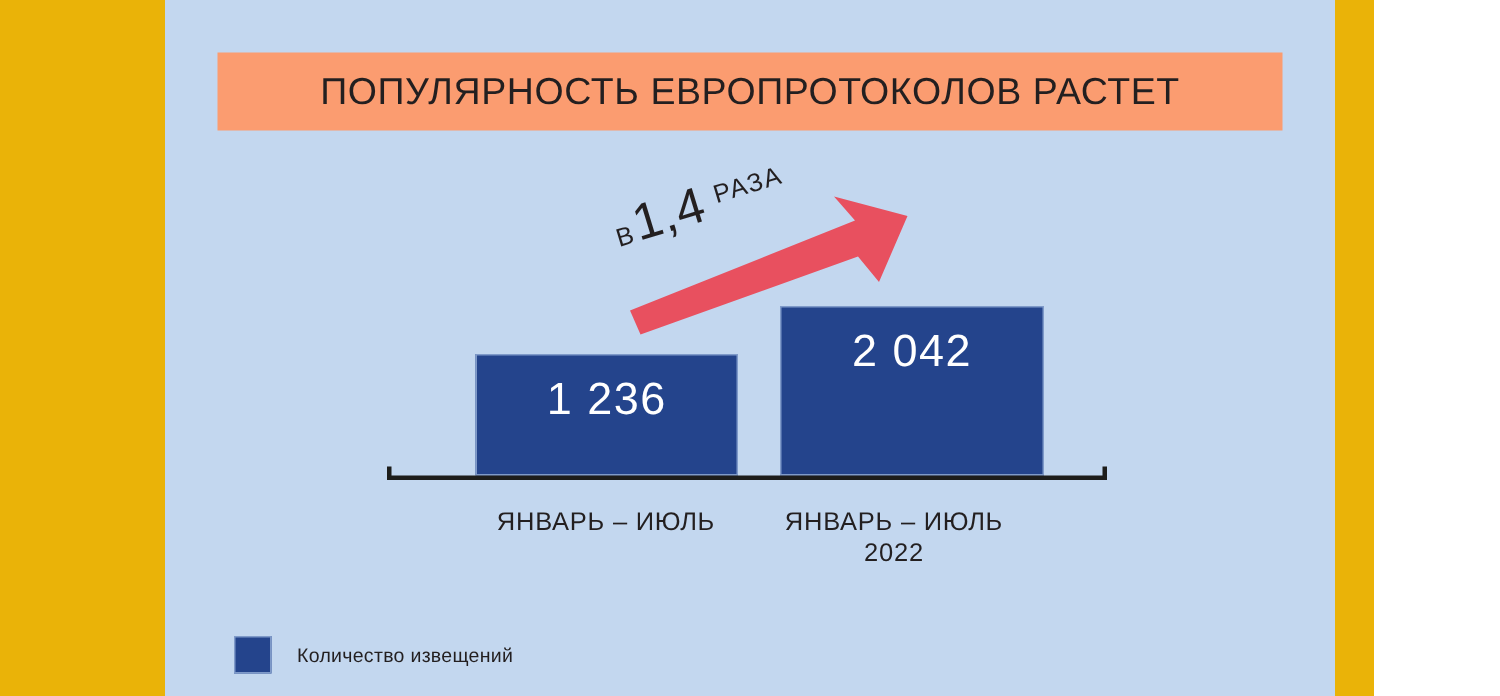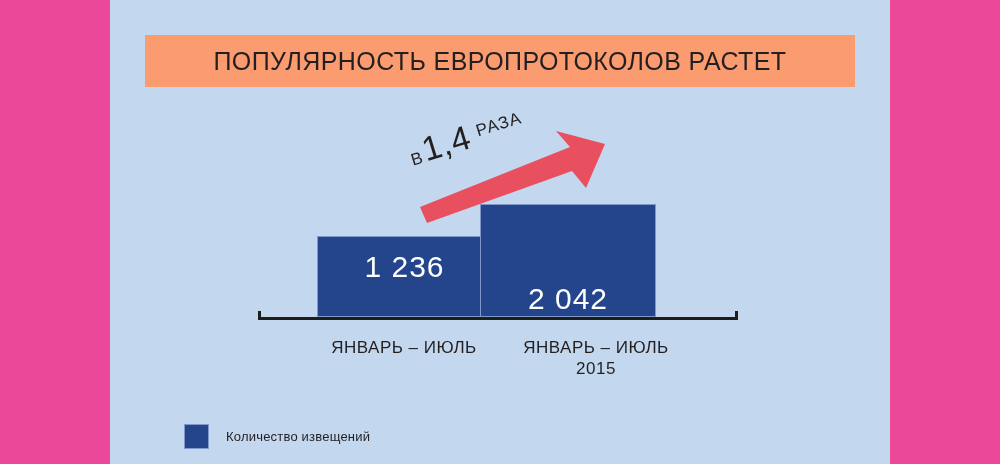--- a/index.html
+++ b/index.html
@@ -9,23 +9,23 @@
   }
   body {
     width: 1000px;
     height: 464px;
     font-family: "Liberation Sans", sans-serif;
     overflow: hidden;
   }
 
   #canvas {
     position: relative;
-    width: 1000px;
+    width: 916px;
     height: 464px;
-    background: #ec4899;
+    background: #eab308;
   }
 
   
   #panel {
     position: absolute;
     left: 110px;
     top: 0;
     width: 780px;
     height: 464px;
     background: #c3d7ef;
@@ -68,25 +68,24 @@
     white-space: nowrap;
   }
 
   #bar-1 {
     left: 317px;
     top: 236px;
     width: 175px;
     height: 81px;
   }
   #bar-2 {
-    left: 480px;
+    left: 520px;
     top: 204px;
     width: 176px;
     height: 113px;
-    align-items: flex-end;
   }
 
   
   #axis {
     position: absolute;
     left: 258px;
     top: 310px;
     width: 480px;
     height: 10px;
   }
@@ -155,21 +154,21 @@
     font-size: 17px;
     letter-spacing: 1px;
     margin-left: 8px;
     position: relative;
     top: -9px;
   }
 
   
   #legend {
     position: absolute;
-    left: 184px;
+    left: 156px;
     top: 424px;
     display: flex;
     align-items: center;
   }
   #legend-swatch {
     width: 25px;
     height: 25px;
     background: #24448c;
     border: 1px solid #7f9ac9;
     box-sizing: border-box;
@@ -214,21 +213,21 @@
     <div class="axis-tick" id="axis-tick-left"></div>
     <div id="axis-line"></div>
     <div class="axis-tick" id="axis-tick-right"></div>
   </div>
 
   <div class="cat-label" id="cat-1">
     <span>ЯНВАРЬ – ИЮЛЬ</span>
   </div>
   <div class="cat-label" id="cat-2">
     <span>ЯНВАРЬ – ИЮЛЬ</span>
-    <span class="cat-year">2015</span>
+    <span class="cat-year">2022</span>
   </div>
 
   <div id="legend">
     <div id="legend-swatch"></div>
     <div id="legend-label">Количество извещений</div>
   </div>
 
 </div>
 
 </body></html>

